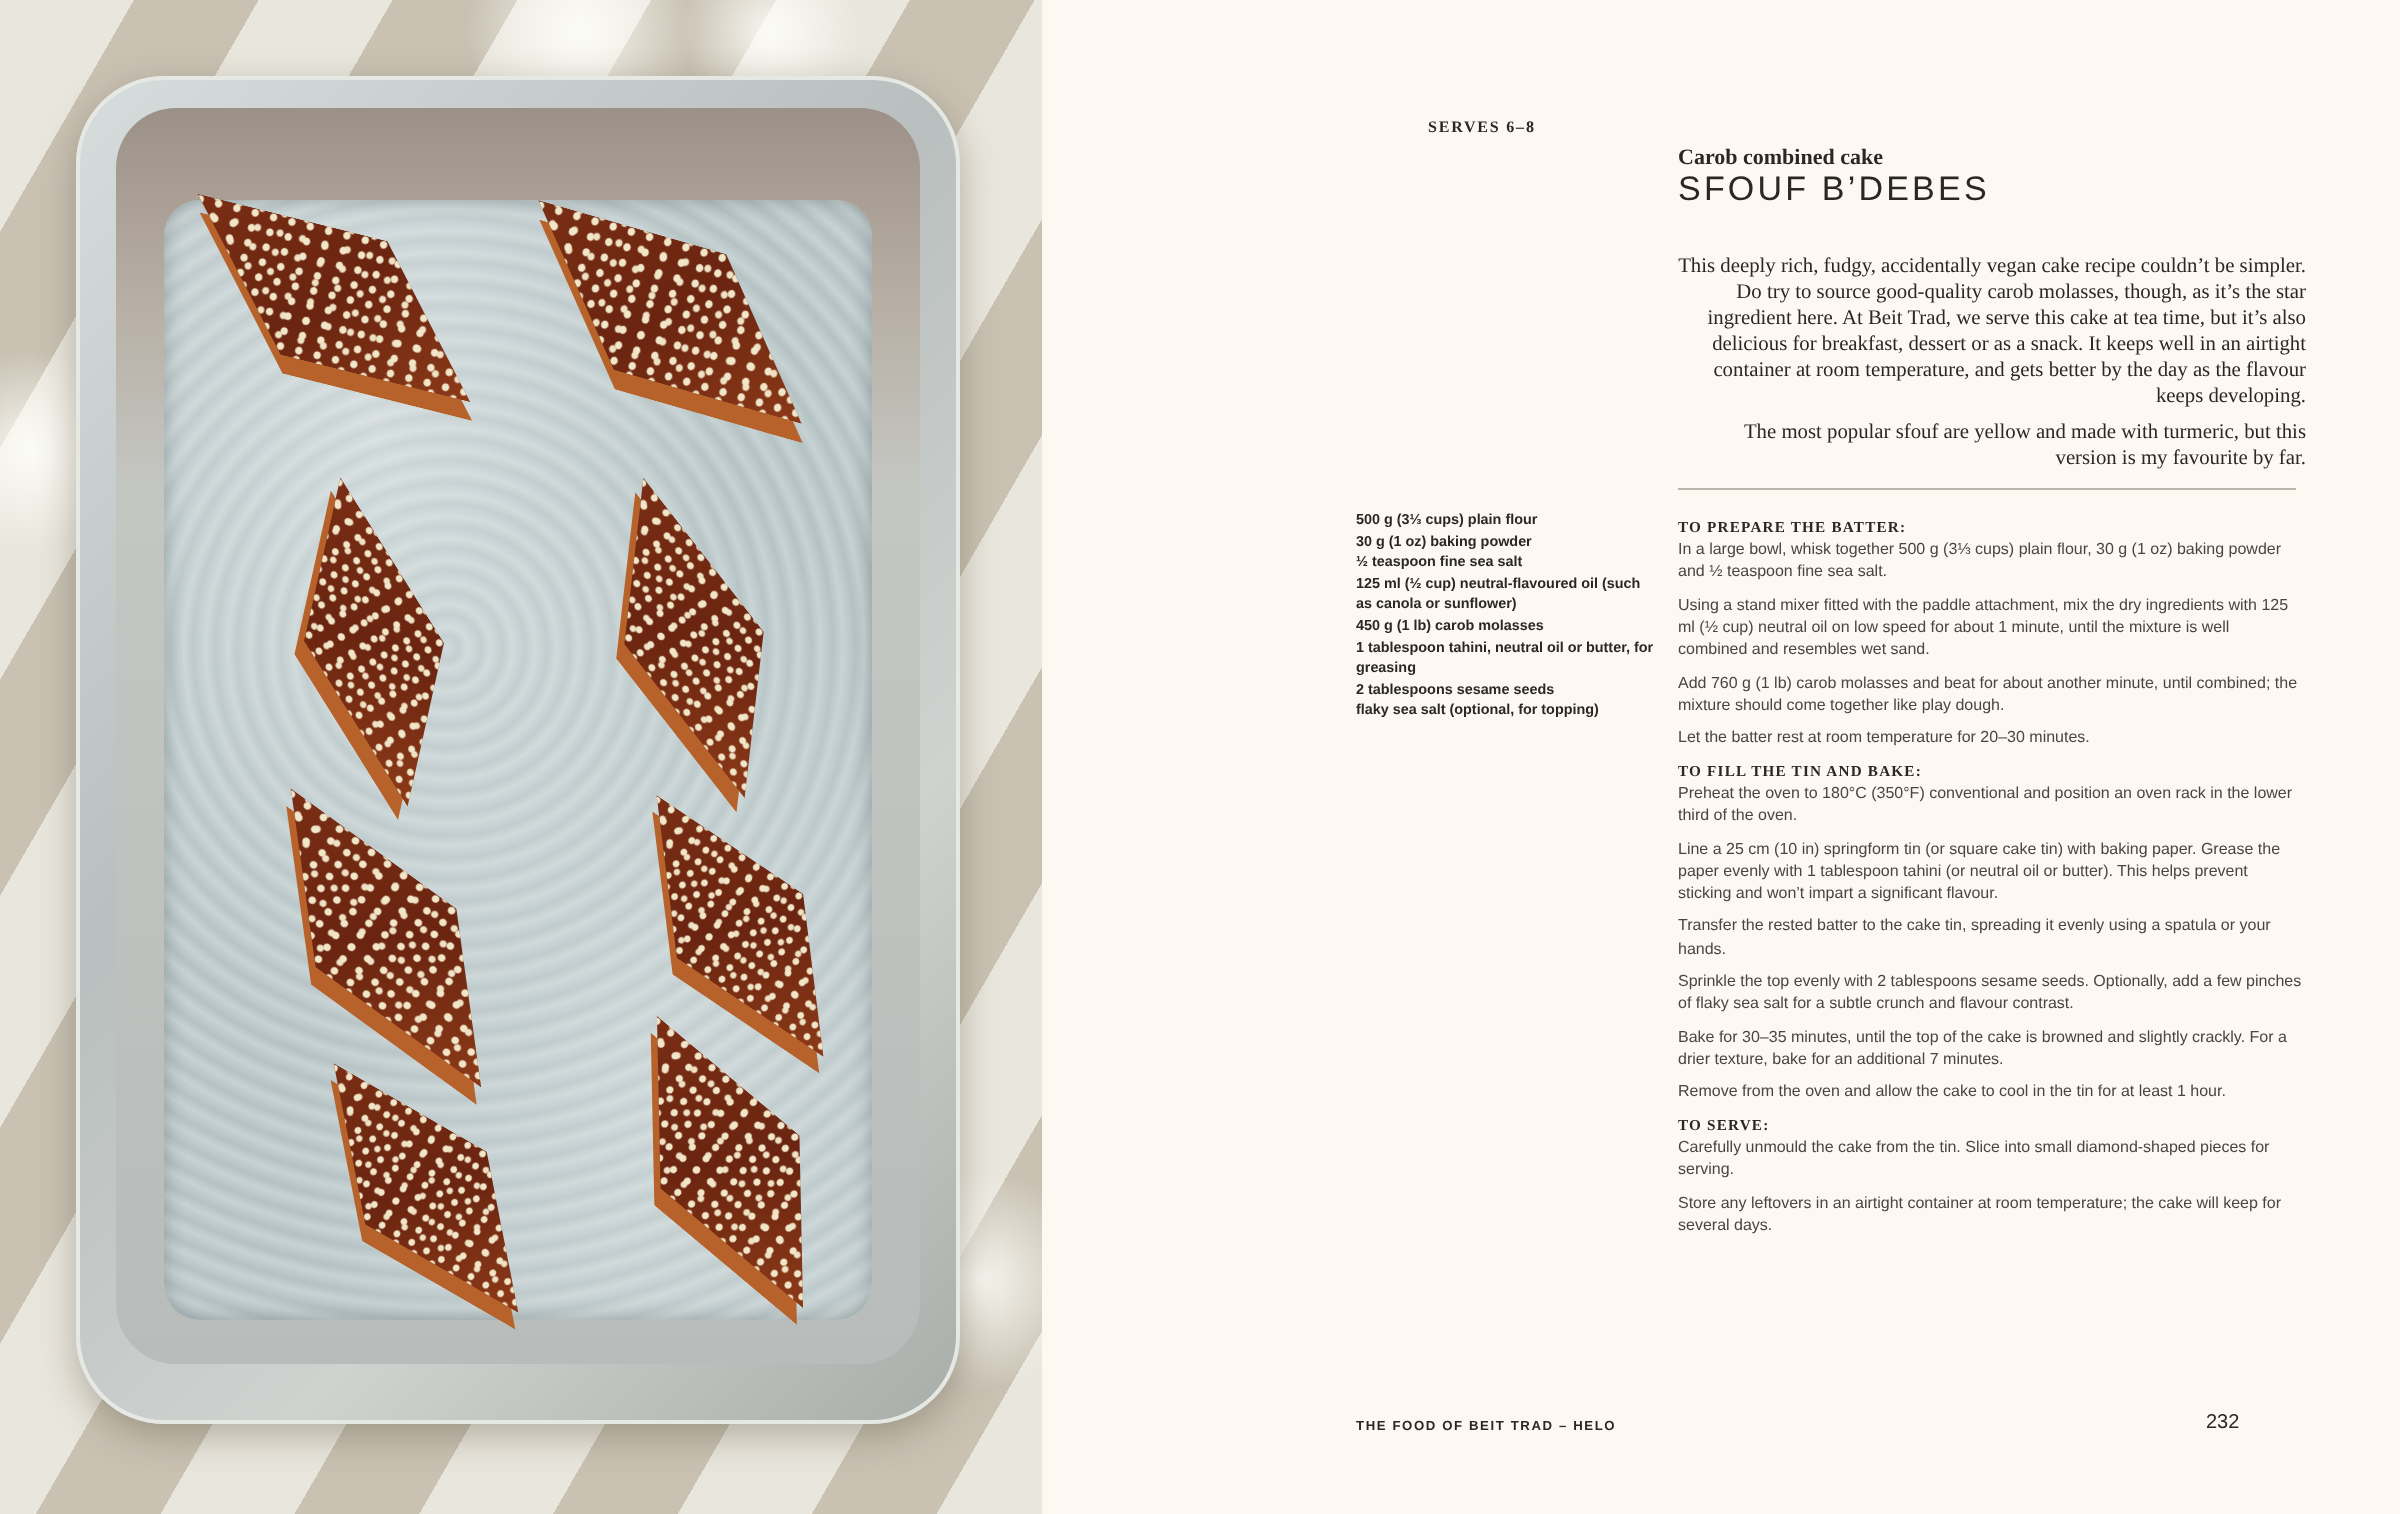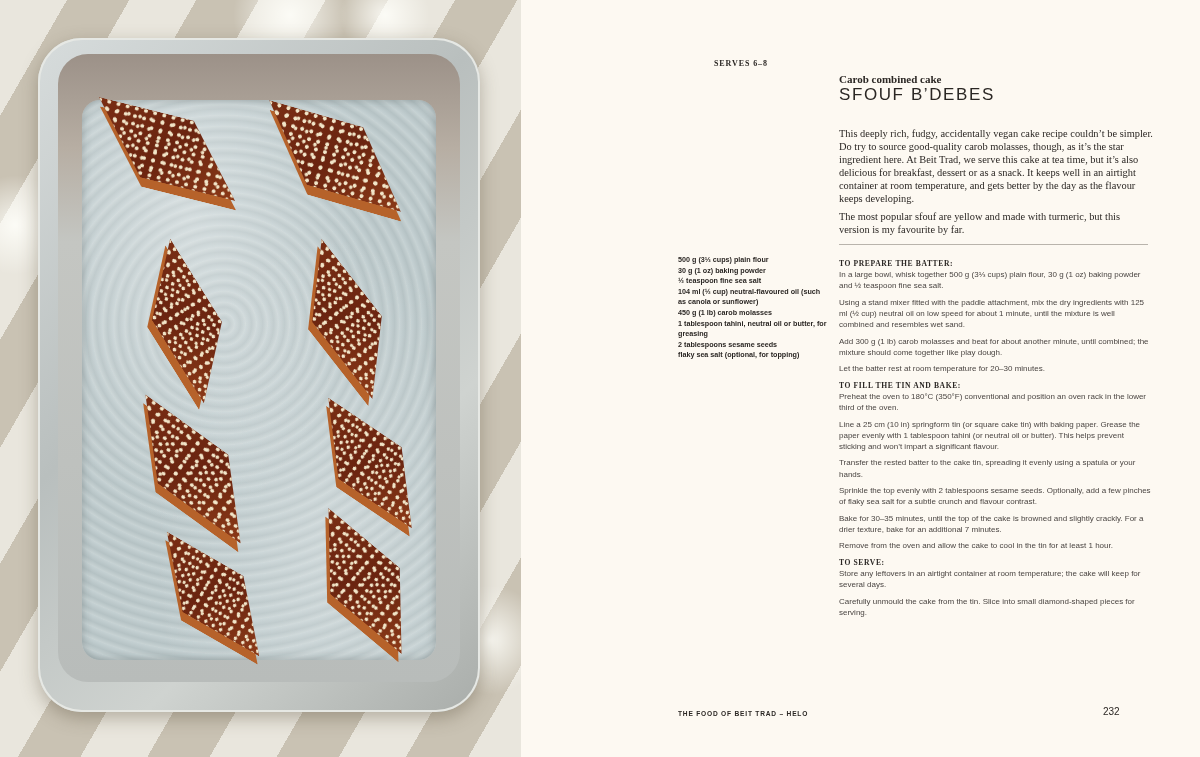--- a/index.html
+++ b/index.html
@@ -70,21 +70,21 @@
     position: absolute; left: 839px; top: 49px;
     font-family: "Liberation Sans", sans-serif; font-weight: normal;
     font-size: 17px; letter-spacing: 1.6px; color: #2b2724; margin-top: 36px;
   }
   .subtitle {
     position: absolute; left: 839px; top: 73px;
     font-family: "Liberation Serif", serif; font-size: 11px; color: #2b2724;
   }
   .intro {
     position: absolute; left: 839px; top: 127px; width: 314px;
-    font-family: "Liberation Serif", serif; font-size: 10.4px; line-height: 13px; color: #2b2724;
+    font-family: "Liberation Serif", serif; font-size: 10.4px; line-height: 13px; color: #2b2724; text-align: right;
   }
   .intro p { margin-bottom: 5px; }
   .divider {
     position: absolute; left: 839px; top: 244px; width: 309px; height: 1px; background: #b9b4ac;
   }
 
   .ingredients {
     position: absolute; left: 678px; top: 255px; width: 150px;
     font-family: "Liberation Sans", sans-serif; font-weight: bold;
     font-size: 7.2px; line-height: 10.3px; color: #2b2724; list-style: none;
@@ -169,41 +169,41 @@
   <p>This deeply rich, fudgy, accidentally vegan cake recipe couldn’t be simpler. Do try to source good-quality carob molasses, though, as it’s the star ingredient here. At Beit Trad, we serve this cake at tea time, but it’s also delicious for breakfast, dessert or as a snack. It keeps well in an airtight container at room temperature, and gets better by the day as the flavour keeps developing.</p>
   <p>The most popular sfouf are yellow and made with turmeric, but this version is my favourite by far.</p>
 </div>
 
 <div class="divider"></div>
 
 <ul class="ingredients">
   <li>500 g (3⅓ cups) plain flour</li>
   <li>30 g (1 oz) baking powder</li>
   <li>½ teaspoon fine sea salt</li>
-  <li>104 ml (½ cup) neutral-flavoured oil (such as canola or sunflower)</li>
+  <li>125 ml (½ cup) neutral-flavoured oil (such as canola or sunflower)</li>
   <li>450 g (1 lb) carob molasses</li>
   <li>1 tablespoon tahini, neutral oil or butter, for greasing</li>
   <li>2 tablespoons sesame seeds</li>
   <li>flaky sea salt (optional, for topping)</li>
 </ul>
 
 <div class="method">
   <h3>TO PREPARE THE BATTER:</h3>
   <p>In a large bowl, whisk together 500 g (3⅓ cups) plain flour, 30 g (1 oz) baking powder and ½ teaspoon fine sea salt.</p>
   <p>Using a stand mixer fitted with the paddle attachment, mix the dry ingredients with 125 ml (½ cup) neutral oil on low speed for about 1 minute, until the mixture is well combined and resembles wet sand.</p>
-  <p>Add 300 g (1 lb) carob molasses and beat for about another minute, until combined; the mixture should come together like play dough.</p>
+  <p>Add 760 g (1 lb) carob molasses and beat for about another minute, until combined; the mixture should come together like play dough.</p>
   <p>Let the batter rest at room temperature for 20–30 minutes.</p>
 
   <h3>TO FILL THE TIN AND BAKE:</h3>
   <p>Preheat the oven to 180°C (350°F) conventional and position an oven rack in the lower third of the oven.</p>
   <p>Line a 25 cm (10 in) springform tin (or square cake tin) with baking paper. Grease the paper evenly with 1 tablespoon tahini (or neutral oil or butter). This helps prevent sticking and won’t impart a significant flavour.</p>
   <p>Transfer the rested batter to the cake tin, spreading it evenly using a spatula or your hands.</p>
   <p>Sprinkle the top evenly with 2 tablespoons sesame seeds. Optionally, add a few pinches of flaky sea salt for a subtle crunch and flavour contrast.</p>
   <p>Bake for 30–35 minutes, until the top of the cake is browned and slightly crackly. For a drier texture, bake for an additional 7 minutes.</p>
   <p>Remove from the oven and allow the cake to cool in the tin for at least 1 hour.</p>
 
   <h3>TO SERVE:</h3>
+  <p>Carefully unmould the cake from the tin. Slice into small diamond-shaped pieces for serving.</p>
   <p>Store any leftovers in an airtight container at room temperature; the cake will keep for several days.</p>
-  <p>Carefully unmould the cake from the tin. Slice into small diamond-shaped pieces for serving.</p>
 </div>
 
 <div class="footer-left">THE FOOD OF BEIT TRAD – HELO</div>
 <div class="footer-right">232</div>
 
 </body></html>

